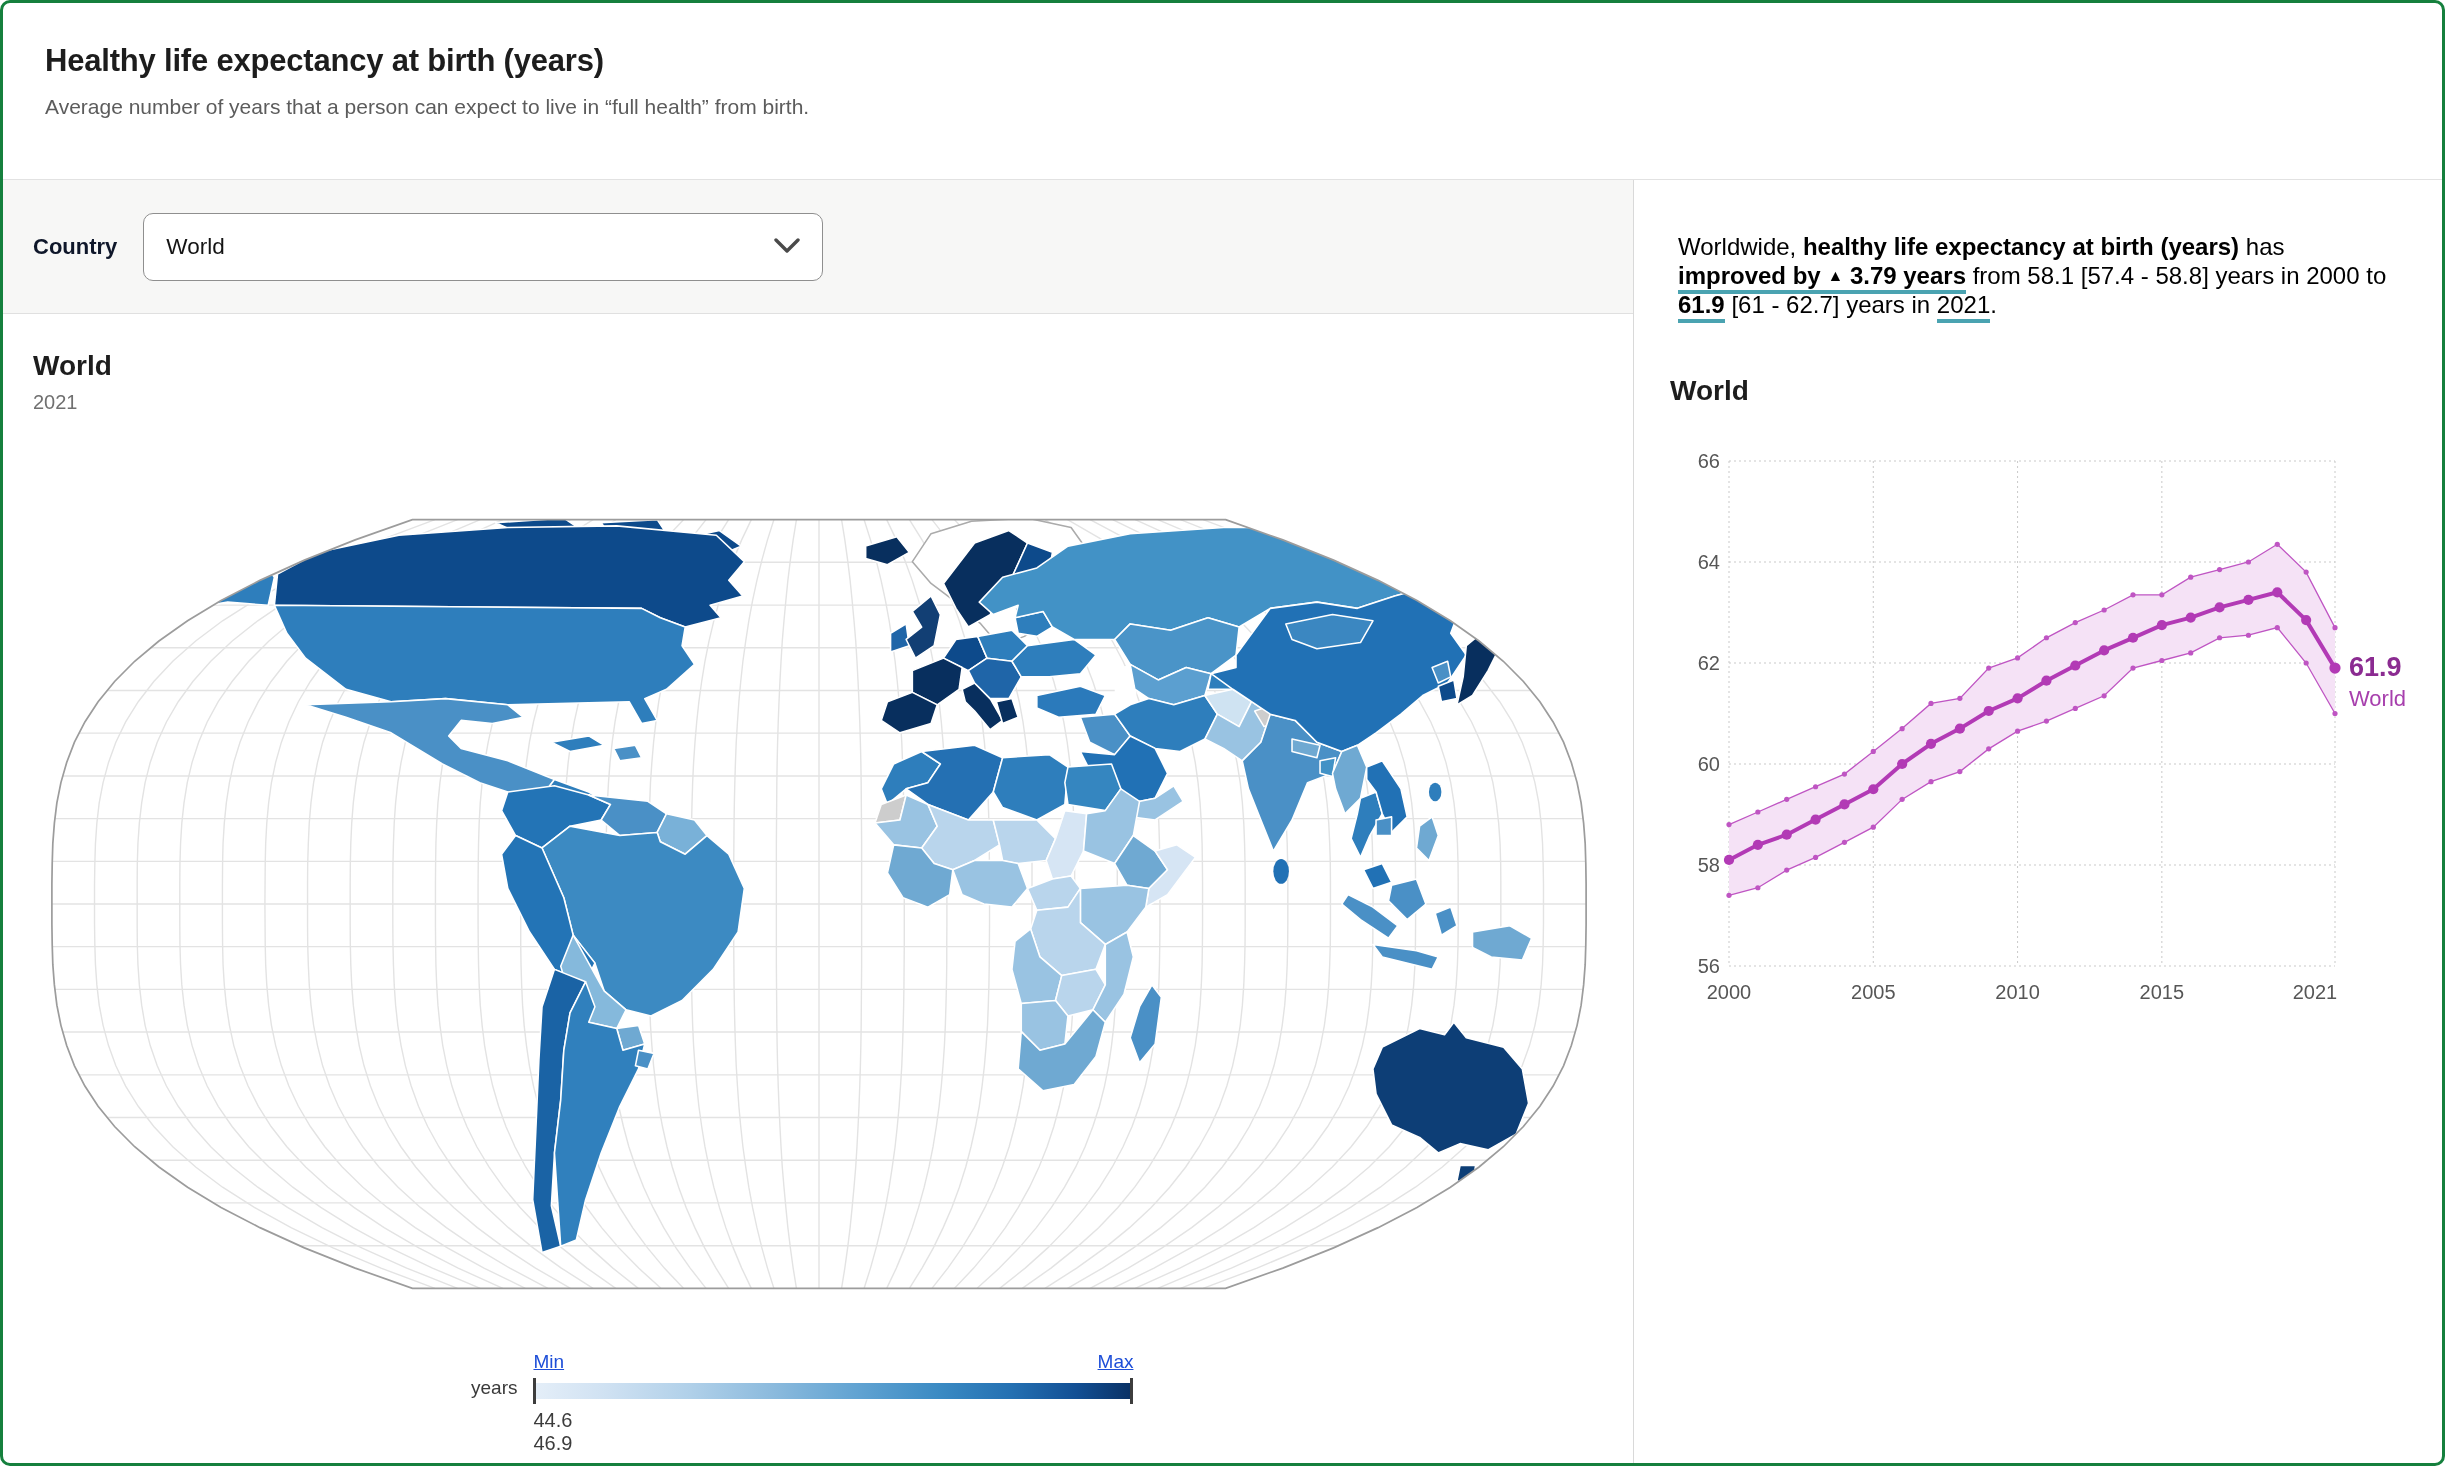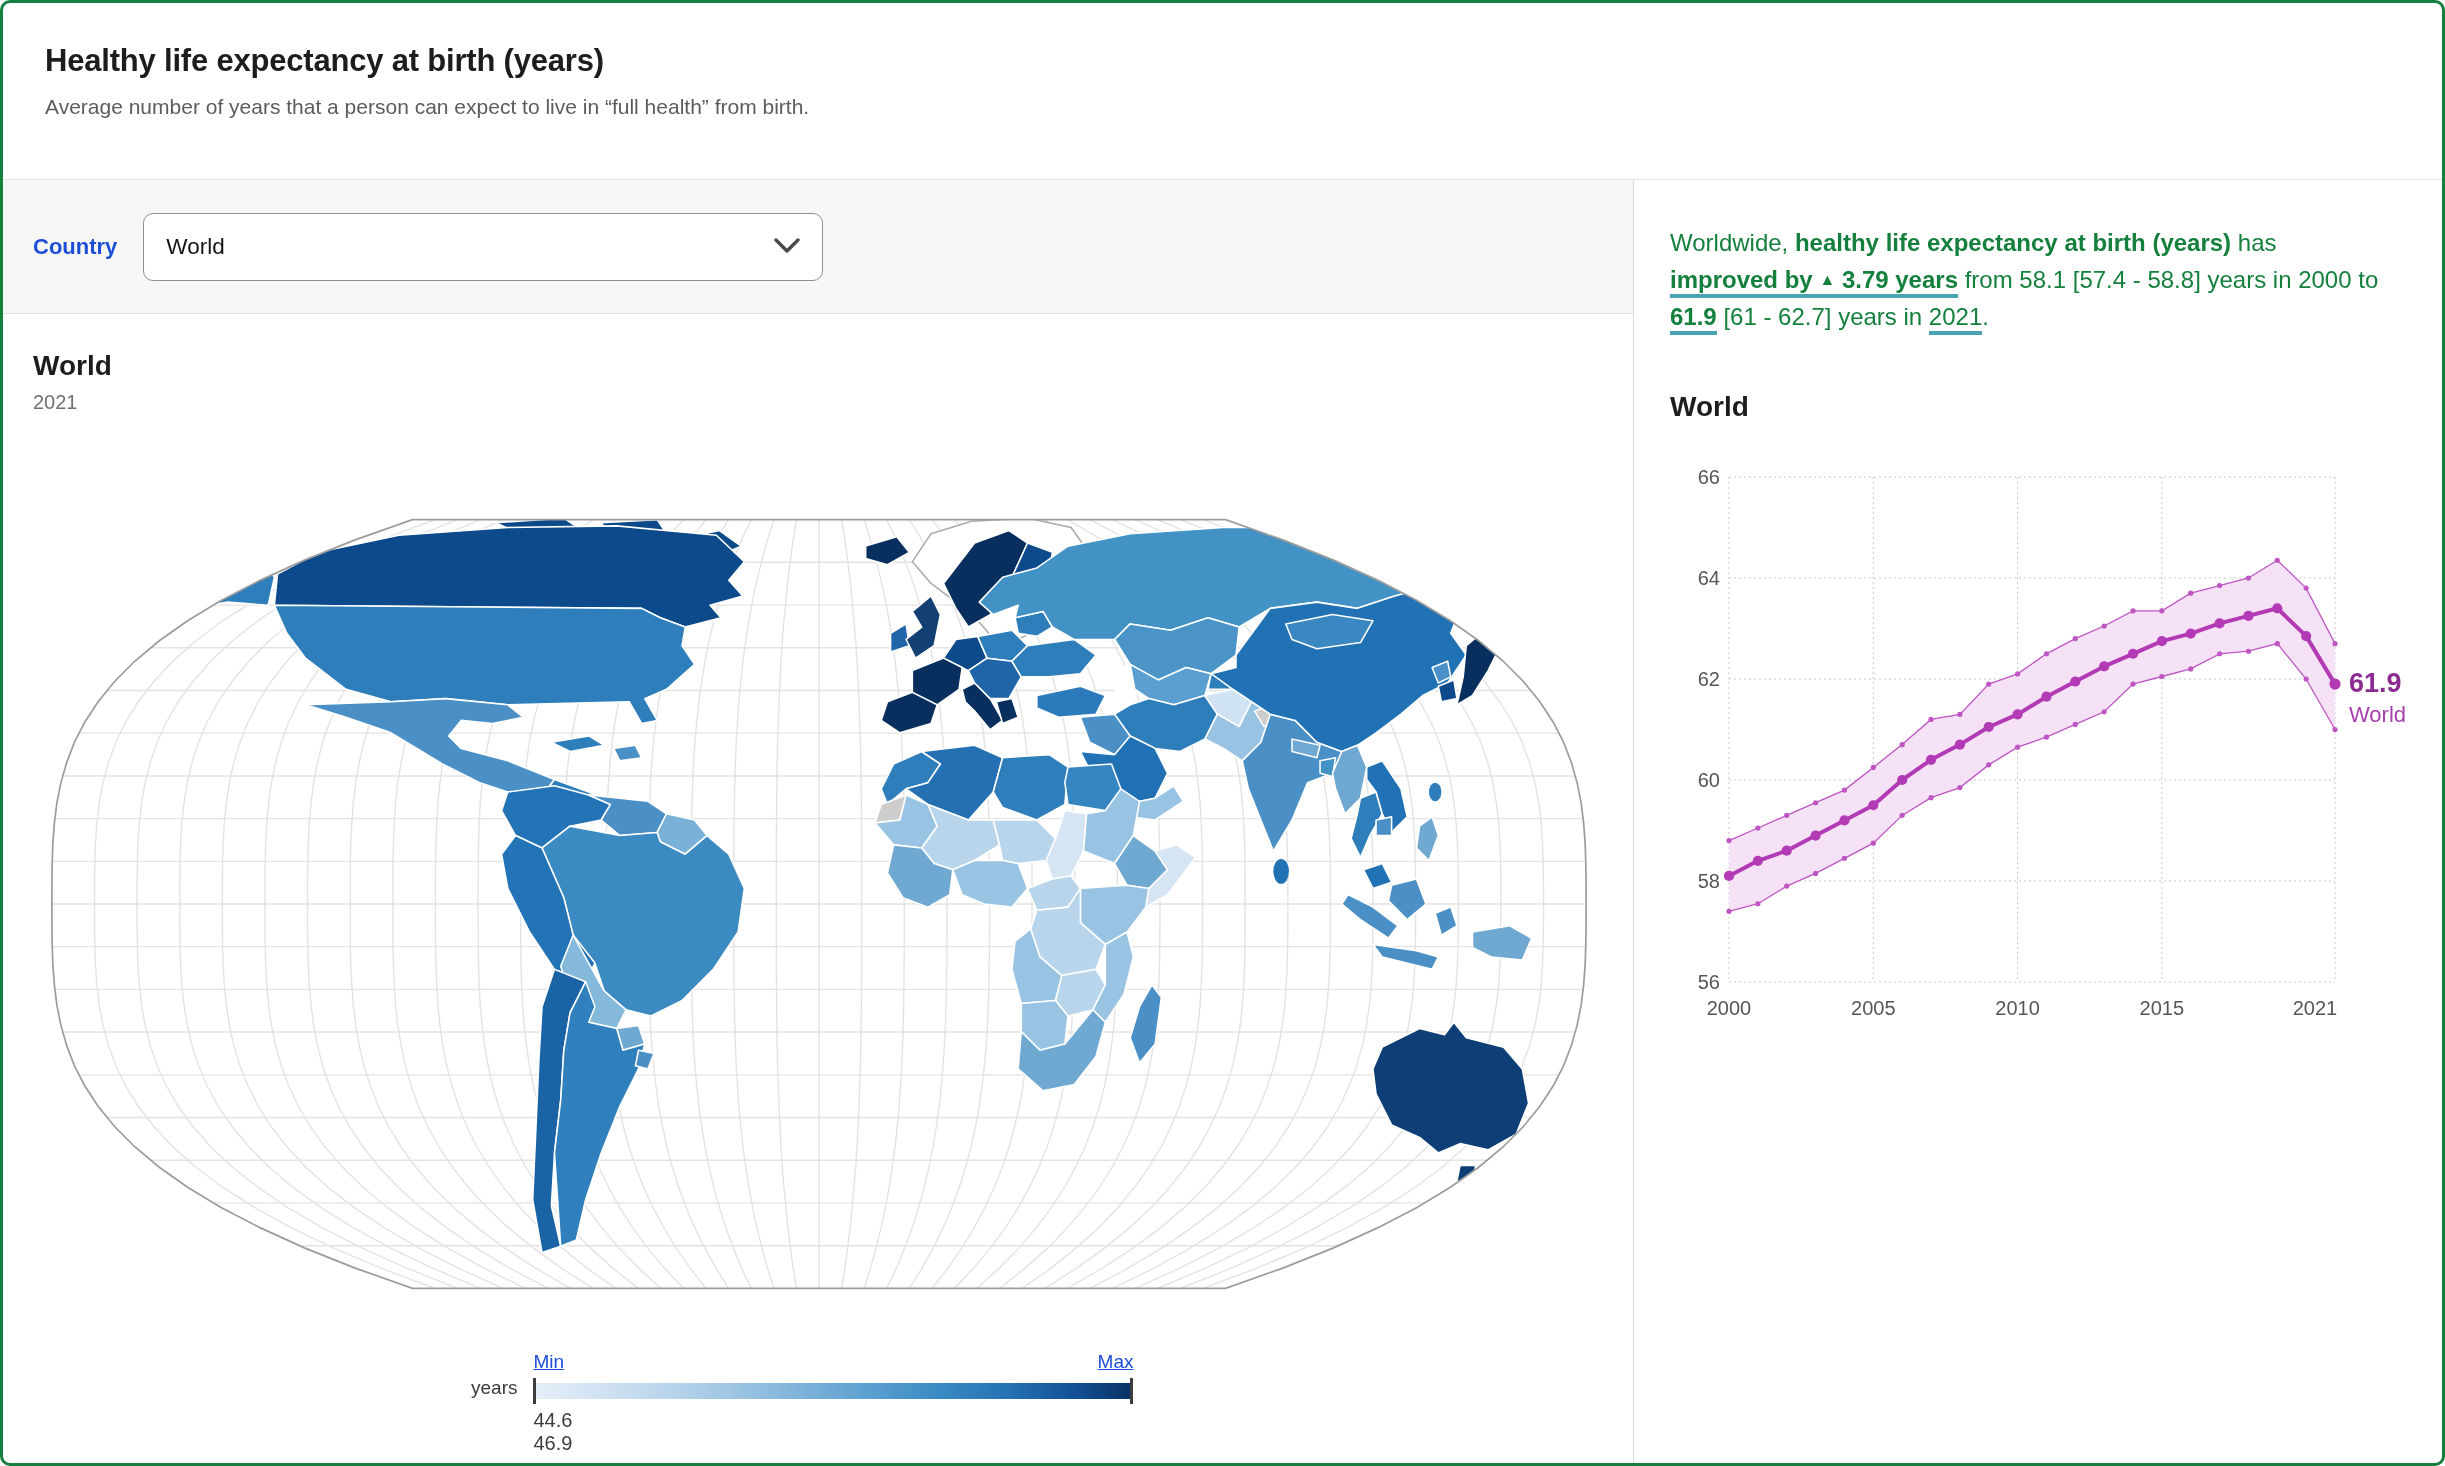--- a/index.html
+++ b/index.html
@@ -12,40 +12,40 @@
   .hdr{height:177px;box-sizing:border-box;border-bottom:1px solid #e2e2e2;padding:40px 40px 0 42px;}
   .hdr h1{margin:0;font-size:31px;font-weight:700;color:#1d1d1d;letter-spacing:-0.2px;}
   .hdr .sub{margin-top:16px;font-size:21px;color:#5c5c5c;}
   
   .body-row{display:flex;height:1288px;}
   .left-col{width:1631px;box-sizing:border-box;border-right:1px solid #d9d9d9;display:flex;flex-direction:column;flex:none;}
   .right-col{flex:1;box-sizing:border-box;padding:44px 40px 0 36px;}
   
   .controls{height:134px;box-sizing:border-box;background:#f7f7f6;border-bottom:1px solid #e0e0e0;
     display:flex;align-items:center;padding-left:30px;flex:none;}
-  .controls .lbl{font-size:22px;font-weight:700;color:#1d4ed8;text-align:right;}
+  .controls .lbl{font-size:22px;font-weight:700;color:#0f172a;text-align:right;}
   .select{margin-left:26px;width:680px;height:68px;box-sizing:border-box;background:#fff;
     border:1.5px solid #8f8f8f;border-radius:10px;display:flex;align-items:center;justify-content:space-between;
     padding:0 22px 0 22px;font-size:22.5px;color:#141414;cursor:pointer;}
   
   .map-section{padding:36px 0 0 30px;flex:1;}
   .map-title{font-size:28px;font-weight:700;color:#1d1d1d;}
   .map-year{font-size:20px;color:#707070;margin-top:9px;}
   svg.map{display:block;width:1556px;height:790px;margin:95px 0 0 8px;}
   .legend-row{display:flex;margin:52px 0 0 438px;}
   .legend-unit{font-size:19px;color:#3a3a3a;margin:26px 16px 0 0;}
   .legend-body{width:600px;}
   .legend-minmax{display:flex;justify-content:space-between;font-size:19px;color:#1d4ed8;margin-bottom:5px;text-decoration:underline;}
   .legend-bar-wrap{display:flex;align-items:center;height:26px;}
   .legend-tick{width:3px;height:26px;background:#3d3d3d;flex:none;}
   .legend-bar{width:594px;height:16px;flex:none;
     background:linear-gradient(to right,#e4eef8 0%,#cfe1f2 12%,#b0d0e9 26%,#8bbadd 40%,#61a3d2 54%,#3a8ac3 68%,#2470b2 80%,#124f94 91%,#0a3266 100%);}
   .legend-values{display:flex;justify-content:space-between;font-size:20px;color:#3c3c3c;margin-top:5px;flex-direction:column;}
   
-  .summary{margin:0;font-size:24px;line-height:37px;color:#15803d;width:712px;}
+  .summary{margin:8px;font-size:24px;line-height:29px;color:#000000;width:712px;}
   .b{font-weight:700;}
   .ul{border-bottom:4px solid #4aa3b1;padding-bottom:1px;}
   .arrow{font-size:16px;vertical-align:3px;}
   .chart-title{font-size:28px;font-weight:700;color:#1d1d1d;margin-top:56px;}
   .chart-sub{font-size:20px;color:#707070;margin-top:10px;}
   svg.trend{display:block;width:756px;height:580px;margin-top:24px;overflow:visible;}
 </style>
 </head>
 <body>
 

